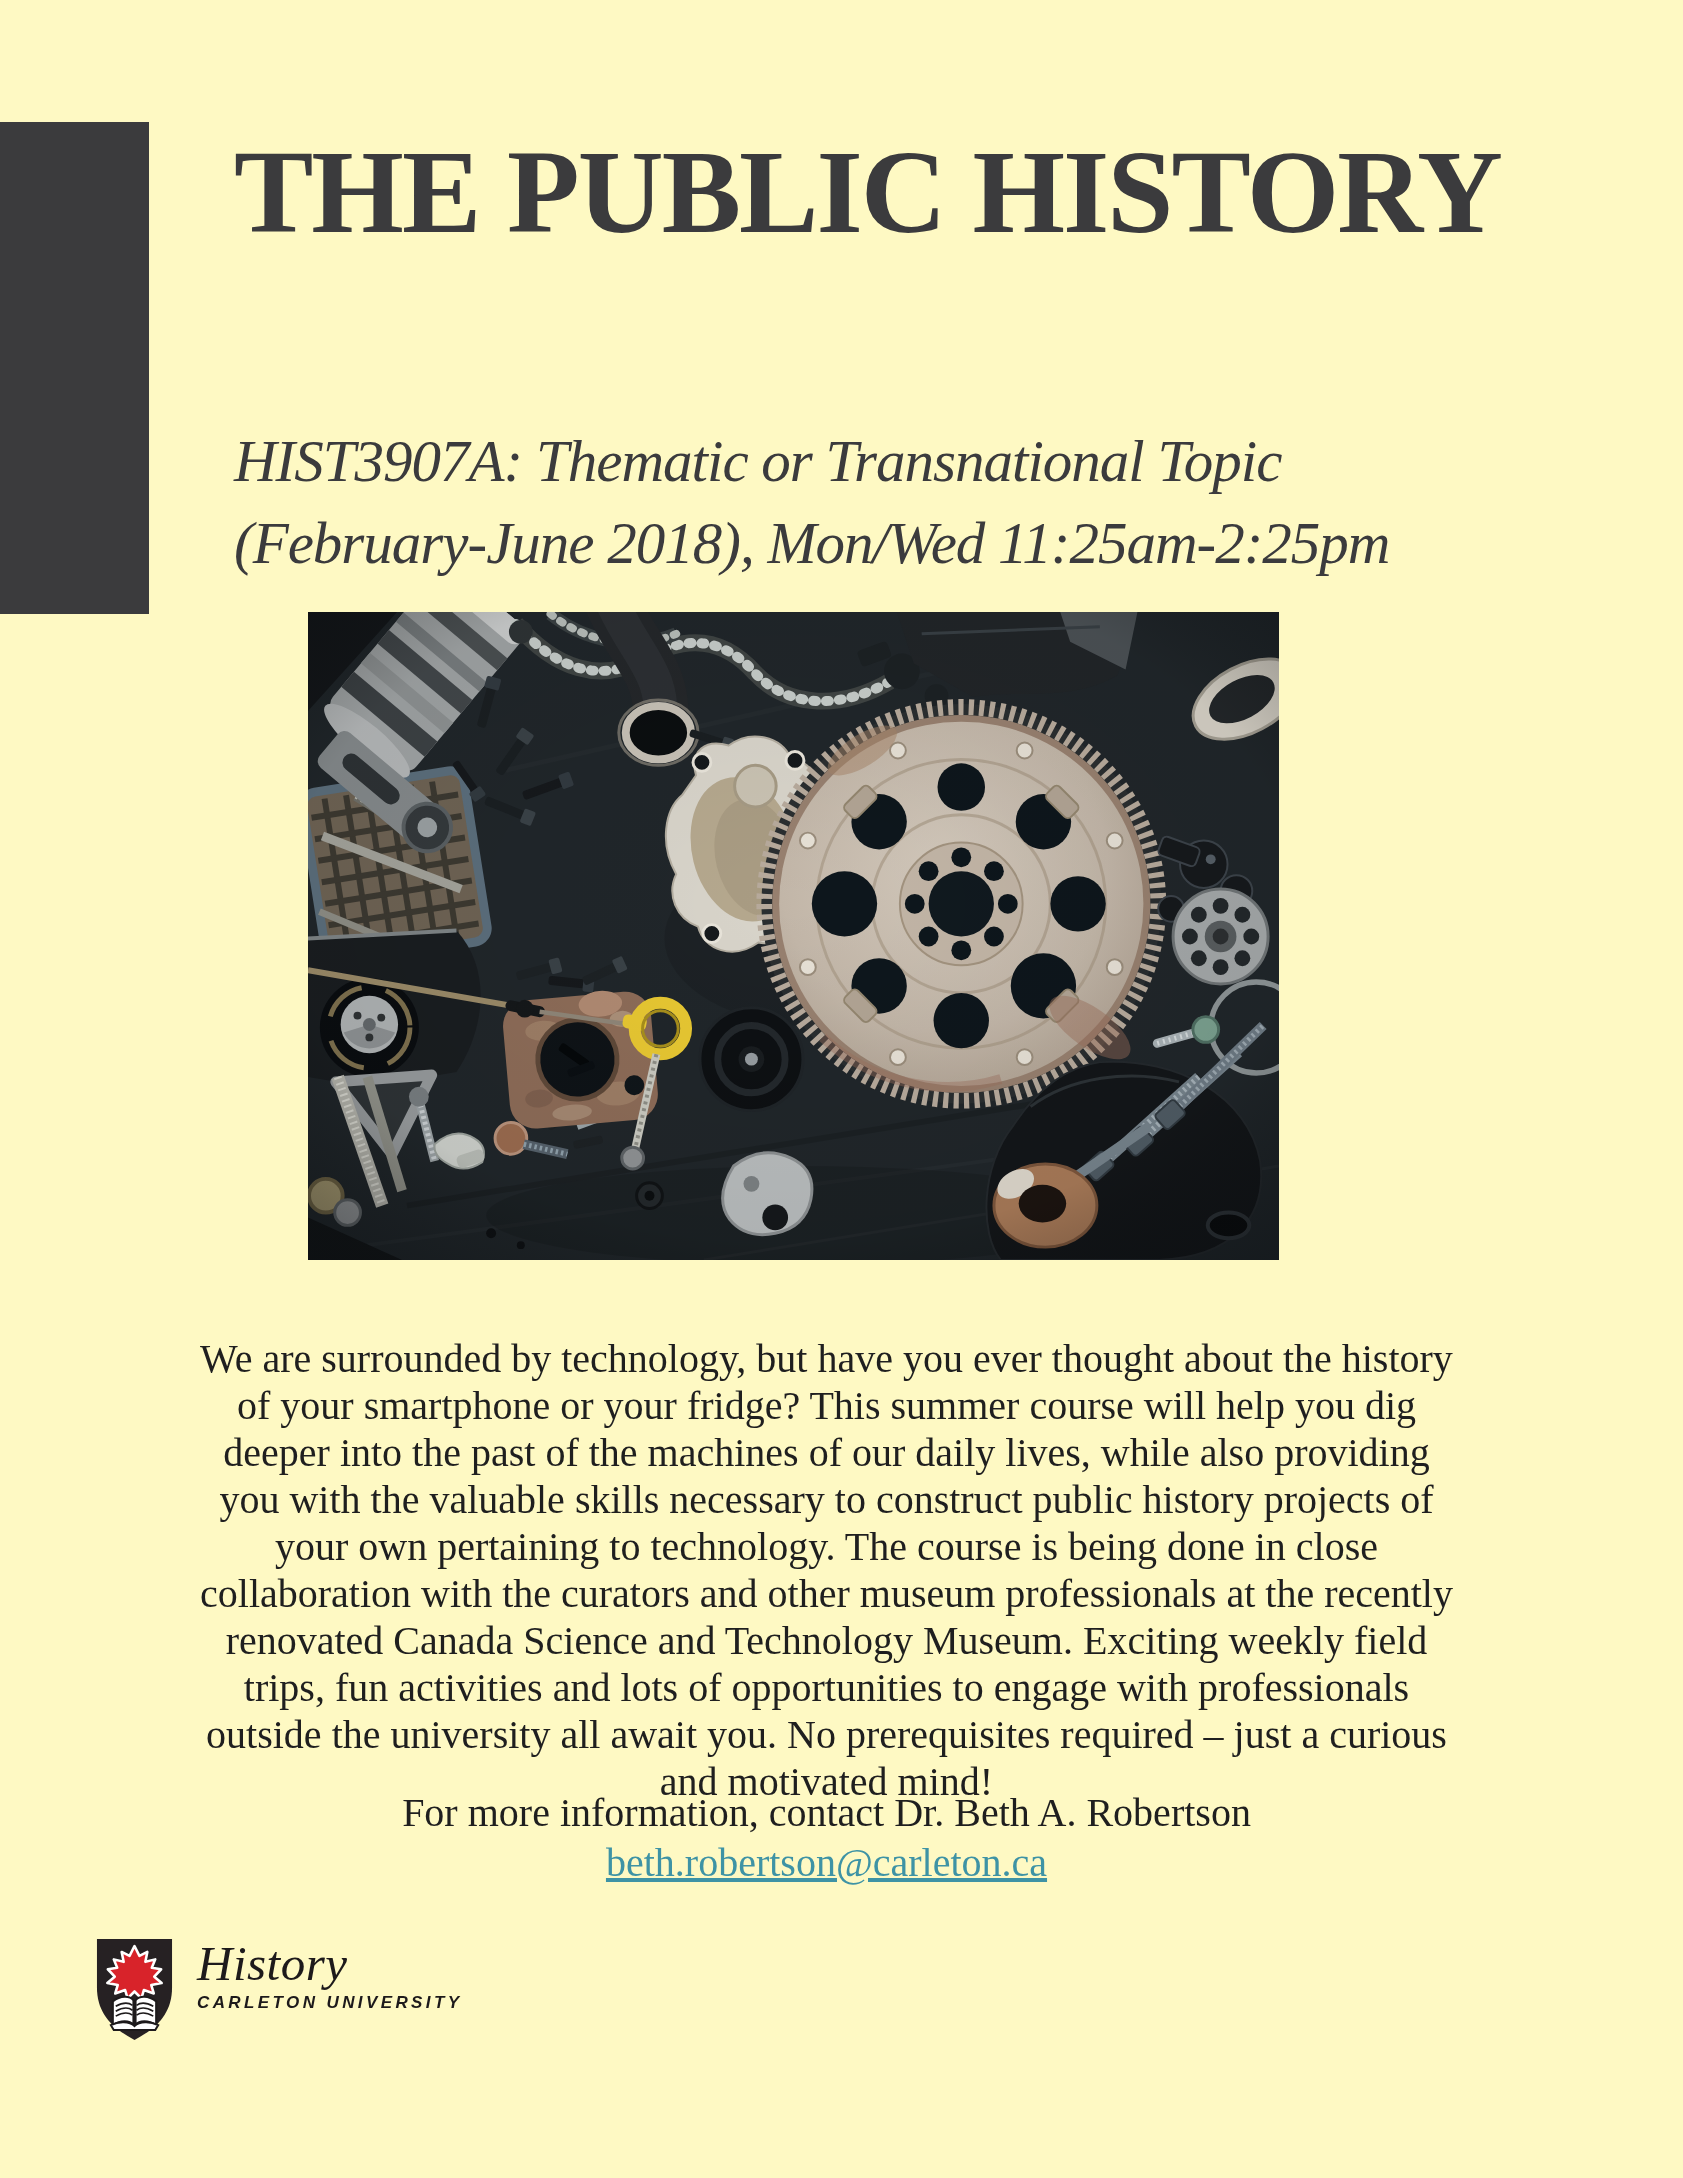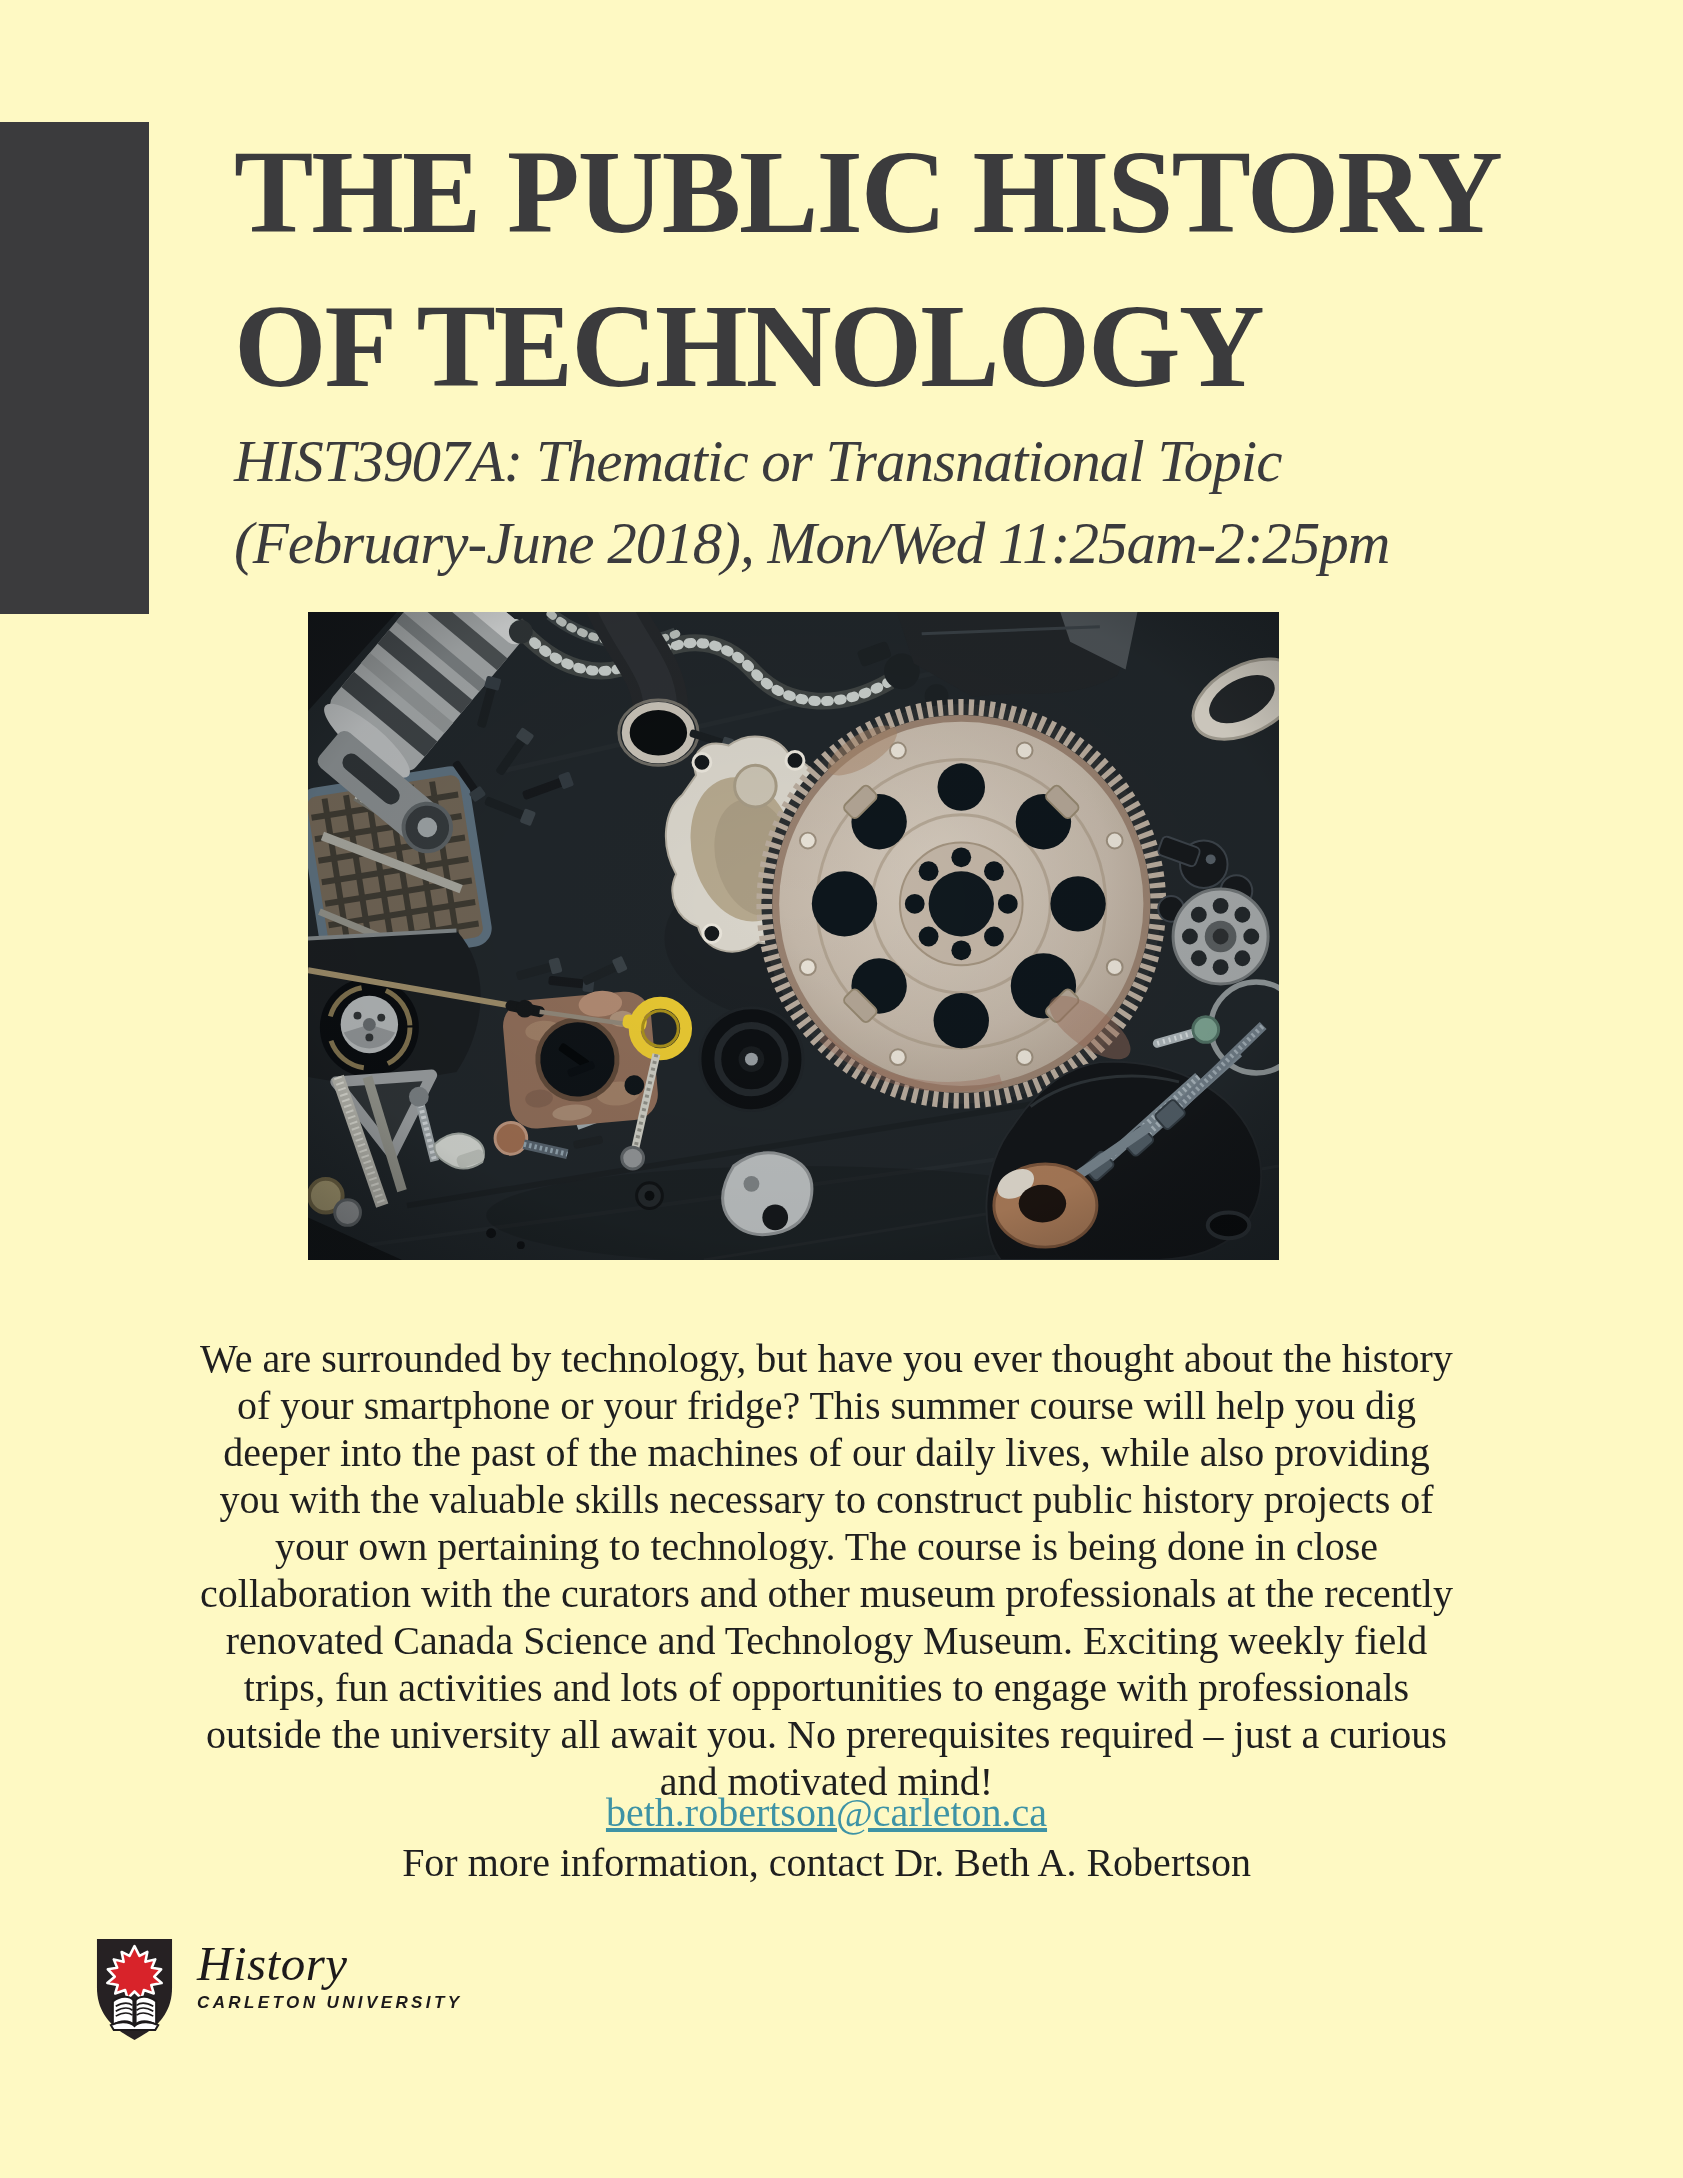--- a/index.html
+++ b/index.html
@@ -53,21 +53,20 @@
 </style>
 </head>
 <body>
 
 <div class="page">
 
   <div class="accent-bar"></div>
 
   <div class="title">
     <div>THE PUBLIC HISTORY</div>
-    <div>OF TECHNOLOGY</div>
   </div>
 
   <div class="subtitle">
     <div>HIST3907A: Thematic or Transnational Topic</div>
     <div>(February-June 2018), Mon/Wed 11:25am-2:25pm</div>
   </div>
 
   <figure class="photo" style="margin:0">
     <svg viewBox="0 0 981 655" preserveAspectRatio="none">
       <defs>
@@ -393,24 +392,24 @@
       <circle cx="472" cy="612" r="13" fill="#15181b"></circle>
       <circle cx="448" cy="578" r="8" fill="#7c8183"></circle>
 
       <rect x="0" y="0" width="981" height="655" fill="url(#vig)"></rect>
     </svg>
   </figure>
 
   <p class="description">We are surrounded by technology, but have you ever thought about the history of your smartphone or your fridge? This summer course will help you dig deeper into the past of the machines of our daily lives, while also providing you with the valuable skills necessary to construct public history projects of your own pertaining to technology. The course is being done in close collaboration with the curators and other museum professionals at the recently renovated Canada Science and Technology Museum. Exciting weekly field trips, fun activities and lots of opportunities to engage with professionals outside the university all await you. No prerequisites required – just a curious and motivated mind!</p>
 
   <div class="contact">
+    <div>For more information, contact Dr. Beth A. Robertson</div>
     <div>
       <a>beth.robertson@carleton.ca</a>
     </div>
-    <div>For more information, contact Dr. Beth A. Robertson</div>
   </div>
 
   <div class="logo">
     <svg class="shield" viewBox="0 0 82 108">
       <path d="M3,3 H79 V52 C79,78 64,93 41,105 C18,93 3,78 3,52 Z" fill="#262123"></path>
       <g>
         <path d="M41,10 L46,20 L54,16 L52,26 L62,23.5 L58.5,32 L68,33.5 L61,41 L68.5,47.5 L58,49.5 L60.5,58 L50.5,54.5 L48,63 L41,56 L34,63 L31.5,54.5 L21.5,58 L24,49.5 L13.5,47.5 L21,41 L14,33.5 L23.5,32 L20,23.5 L30,26 L28,16 L36,20 Z" fill="#d8232a" stroke="#ffffff" stroke-width="2.6" stroke-linejoin="round"></path>
       </g>
       <g>
         <path d="M19,66 C27,60 36,60 40,65 L40,90 C36,85 27,85 19,90 Z" fill="#ffffff" stroke="#1d1a1b" stroke-width="2.2"></path>

